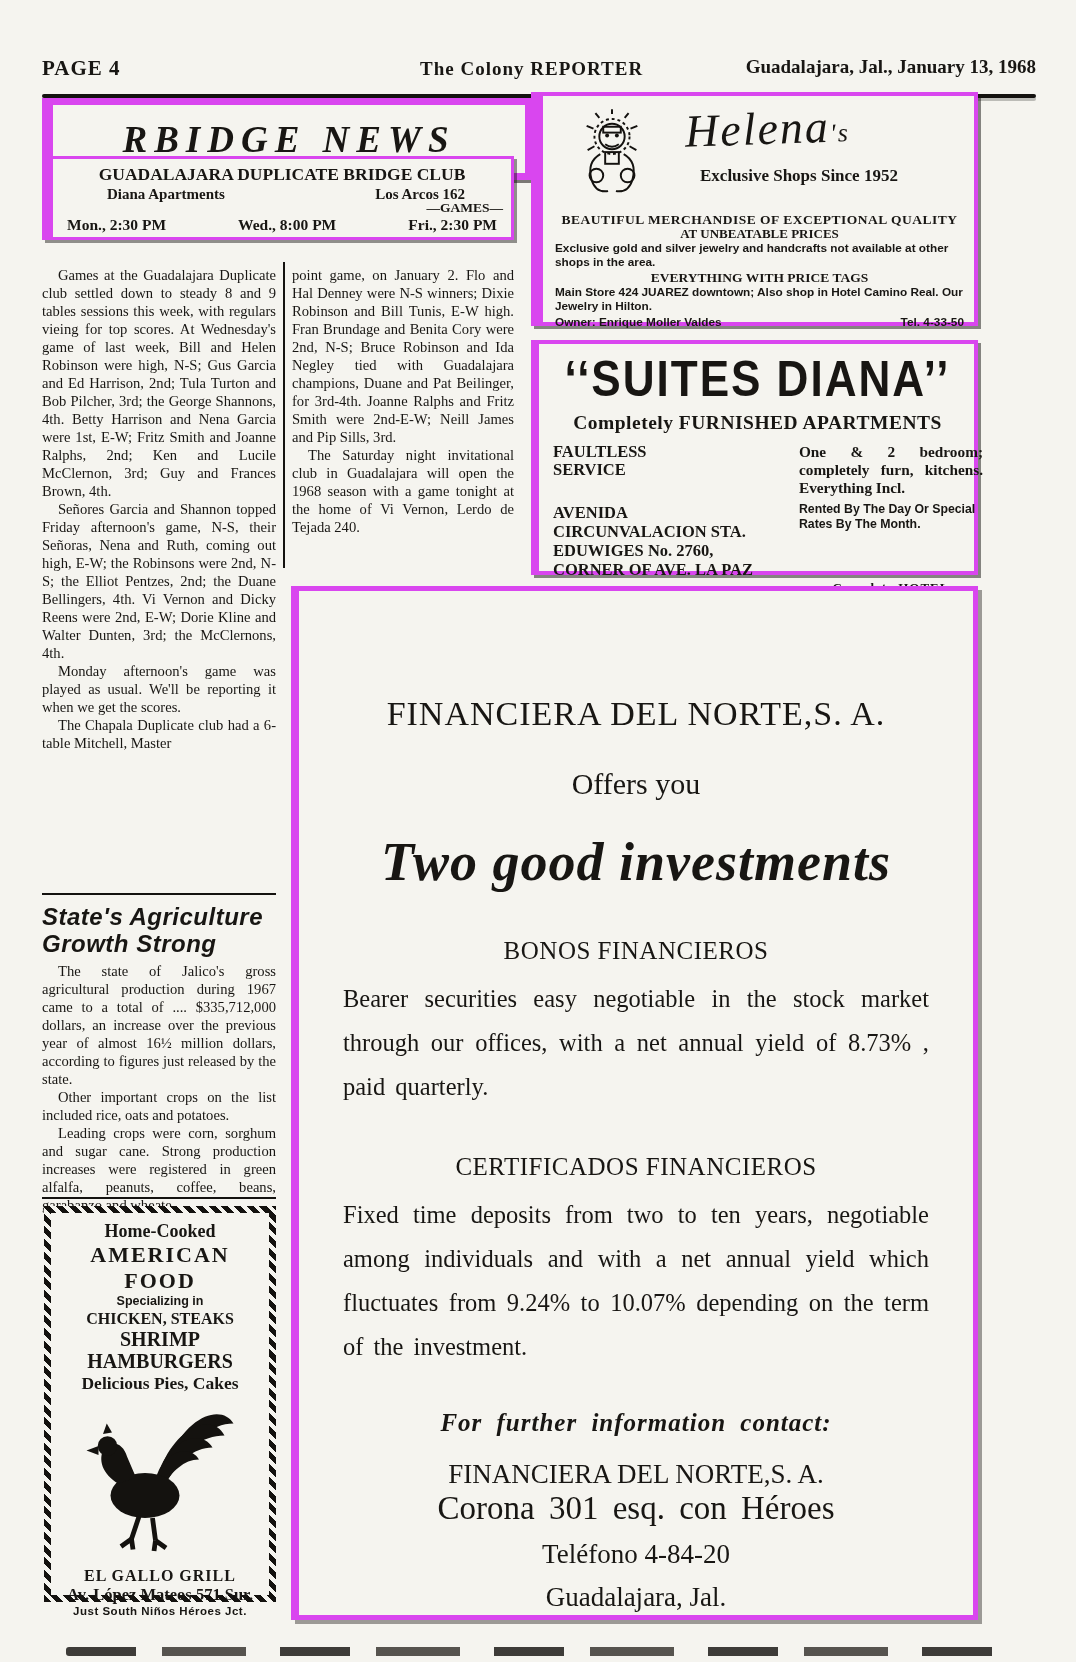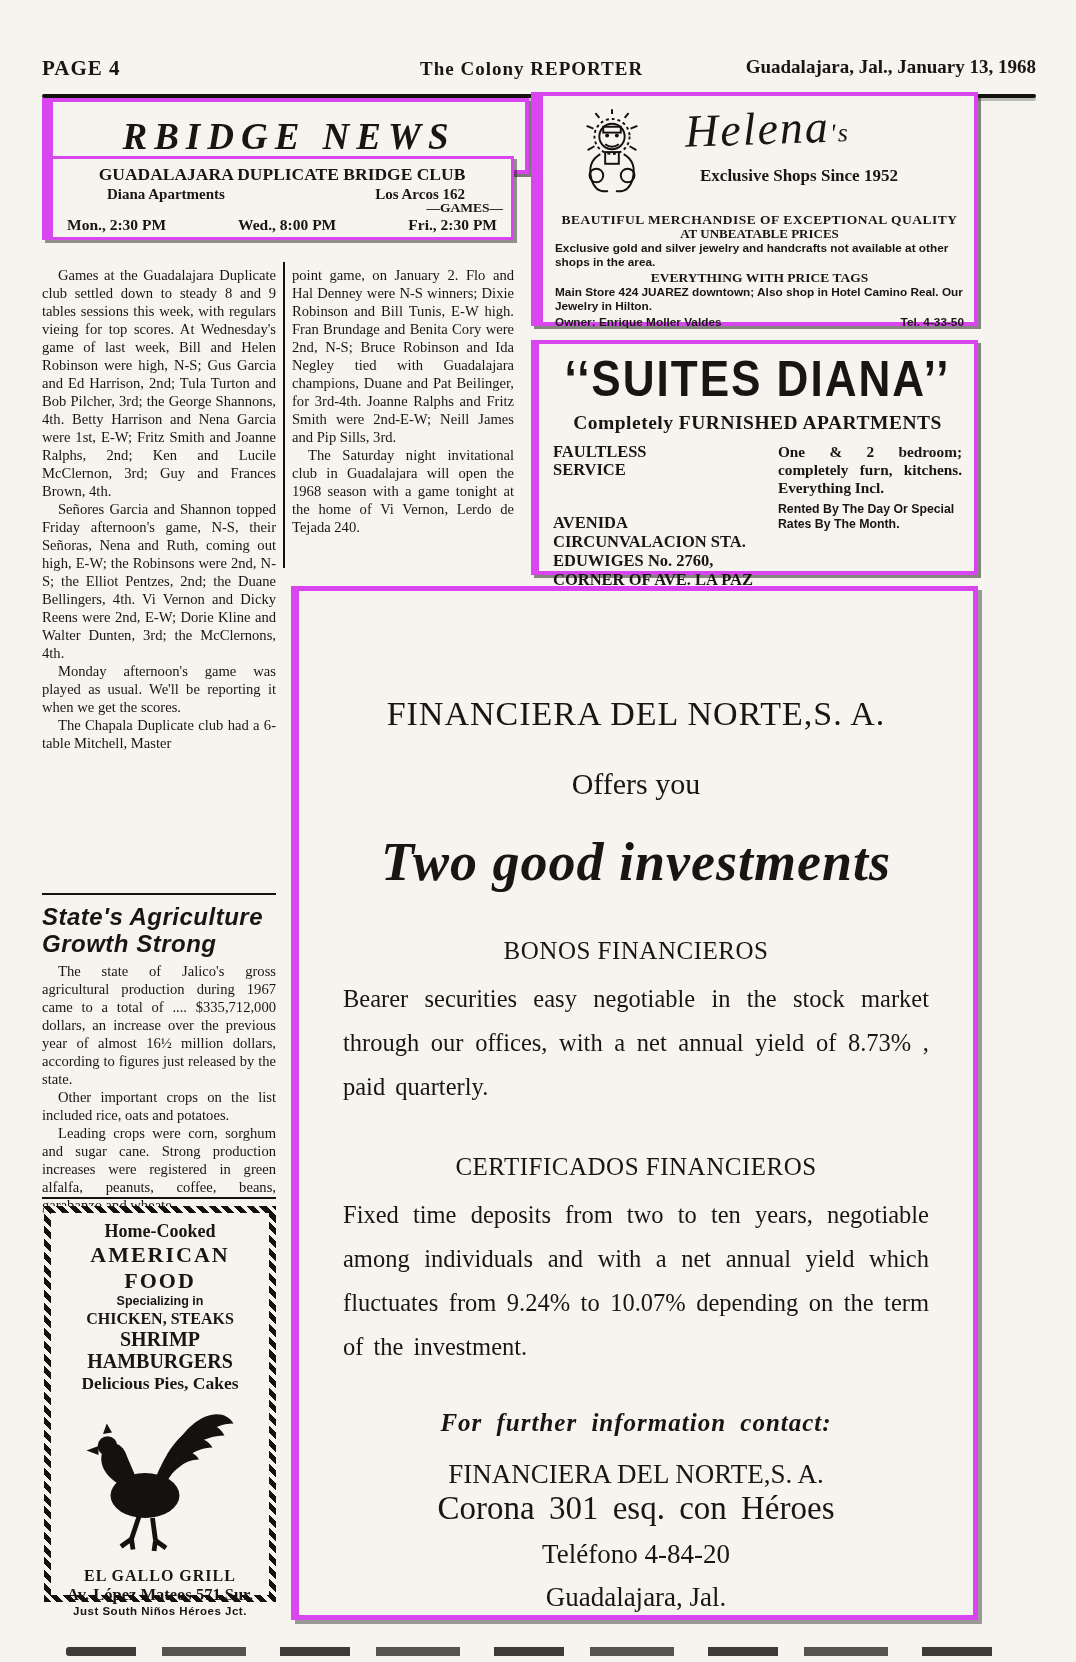--- a/index.html
+++ b/index.html
@@ -7,21 +7,21 @@
     position:relative;width:1076px;height:1662px;margin:0 auto;
     background:#f5f4ef;color:#181613;overflow:hidden;
     font-family:"Liberation Serif", serif;
   }
   
   .hdr-pageno{position:absolute;left:42px;top:56px;font-size:21px;font-weight:bold;letter-spacing:1px;}
   .hdr-paper{position:absolute;left:420px;top:58px;font-size:19px;font-weight:bold;letter-spacing:1px;}
   .hdr-date{position:absolute;right:40px;top:56px;font-size:19px;font-weight:bold;}
   .hdr-rule{position:absolute;left:42px;top:94px;width:994px;height:4px;background:#14120f;border-radius:2px;box-shadow:0 3px 0 rgba(20,18,15,.25);}
   
-  .box{position:absolute;border:4px solid #d946ef;background:#f5f4ef;}
+  .box{position:absolute;border:7px solid #d946ef;background:#f5f4ef;}
   .bridge-title-box{left:42px;top:98px;width:472px;height:68px;border-left-width:11px;display:flex;align-items:center;justify-content:center;box-shadow:3px 3px 0 rgba(20,18,15,.55);}
   .bridge-title{font-size:37px;font-weight:bold;font-style:italic;letter-spacing:7px;}
   .bridge-club-box{left:42px;top:156px;width:472px;height:84px;border-width:3px;border-left-width:11px;padding:5px 8px;box-sizing:border-box;box-shadow:3px 3px 0 rgba(20,18,15,.45);}
   .club-name{text-align:center;font-weight:bold;font-size:17.5px;}
   .club-venues{display:flex;justify-content:space-between;padding:0 38px 0 46px;font-weight:bold;font-size:15px;margin-top:1px;}
   .games-label{text-align:right;font-weight:bold;font-size:13.5px;margin-top:-3px;}
   .club-times{display:flex;justify-content:space-between;padding:0 6px;font-weight:bold;font-size:15.5px;margin-top:0px;}
   
   .col{position:absolute;font-size:14.6px;line-height:18px;text-align:justify;}
   .col p{margin:0;}
@@ -60,25 +60,25 @@
   .h-c{ text-align:center;font-weight:bold;}
   .h-line1{font-size:13.5px;letter-spacing:.5px;}
   .h-line2{font-size:13px;margin-top:-2px;}
   .h-body{font-family:"Liberation Sans",sans-serif;font-size:11.8px;font-weight:bold;line-height:13.5px;text-align:left;}
   .h-tags{font-size:13.5px;margin-top:1px;}
   .h-bottom{display:flex;justify-content:space-between;font-family:"Liberation Sans",sans-serif;font-size:11.8px;font-weight:bold;margin-top:2px;}
   
   .suites{left:531px;top:340px;width:447px;height:235px;border-width:4px;border-left-width:8px;box-sizing:border-box;box-shadow:3px 3px 0 rgba(20,18,15,.5);padding:6px 12px 0 14px;}
   .suites-head{text-align:center;font-family:"Liberation Sans",sans-serif;font-weight:900;font-size:45px;letter-spacing:2px;transform:scale(.98,1.12);transform-origin:center top;white-space:nowrap;}
   .suites-sub{text-align:center;font-weight:bold;font-size:19.5px;margin-top:10px;letter-spacing:.5px;}
-  .suites-grid{display:grid;grid-template-columns:55% 45%;margin-top:9px;column-gap:0;}
+  .suites-grid{display:grid;grid-template-columns:55% 45%;margin-top:9px;column-gap:21px;}
   .s-cell{font-weight:bold;}
   .s-faultless{font-size:16.5px;line-height:18px;width:130px;}
   .s-bed{font-size:15.3px;line-height:18px;text-align:justify;}
-  .s-ave{font-size:16.5px;line-height:19px;margin-top:16px;}
+  .s-ave{font-size:16.5px;line-height:19px;margin-top:6px;}
   .s-rent{font-family:"Liberation Sans",sans-serif;font-size:12.3px;line-height:15px;margin-top:5px;}
   .s-res{font-size:15px;text-align:center;margin-top:3px;line-height:18px;}
   .s-hotel{font-size:13px;text-align:center;margin-top:1px;line-height:15px;letter-spacing:1px;}
   
   .fin{left:291px;top:586px;width:687px;height:1034px;border-width:5px;border-left-width:8px;box-sizing:border-box;box-shadow:4px 4px 0 rgba(20,18,15,.4);padding:104px 44px 0;text-align:center;}
   .fin-title{font-size:34px;letter-spacing:1px;}
   .fin-offers{font-size:30px;margin-top:34px;}
   .fin-big{font-size:54px;font-weight:bold;font-style:italic;margin-top:30px;letter-spacing:1px;}
   .fin-sec{font-size:25px;margin-top:44px;letter-spacing:.5px;}
   .fin-par{font-size:24.5px;line-height:44px;text-align:justify;margin-top:12px;word-spacing:4px;}

